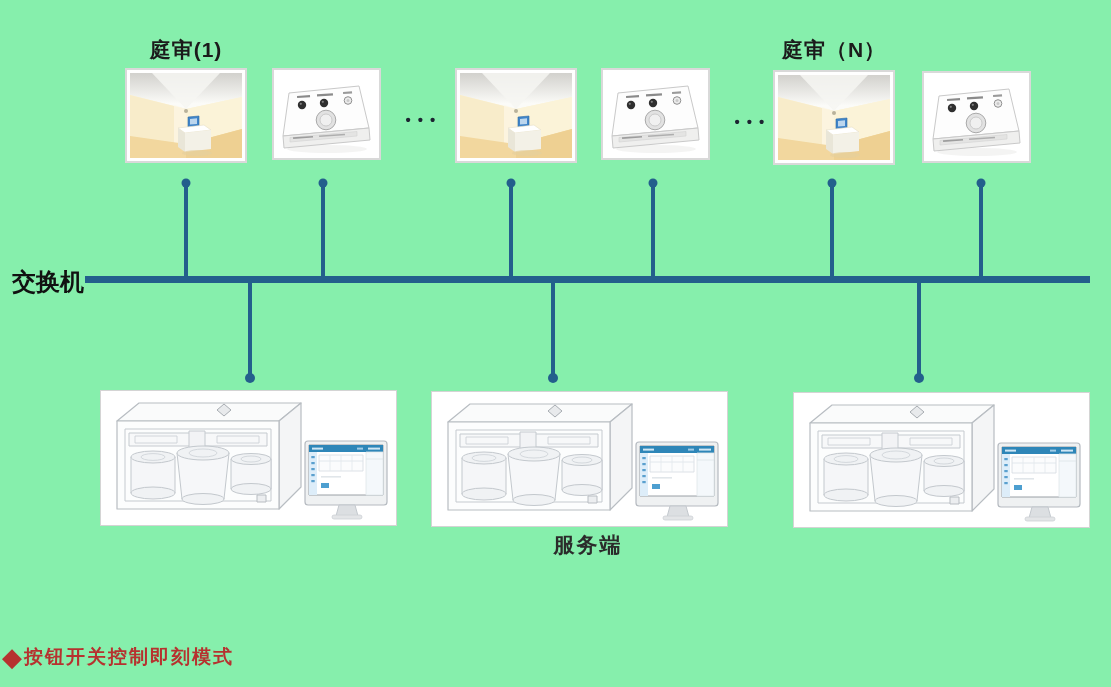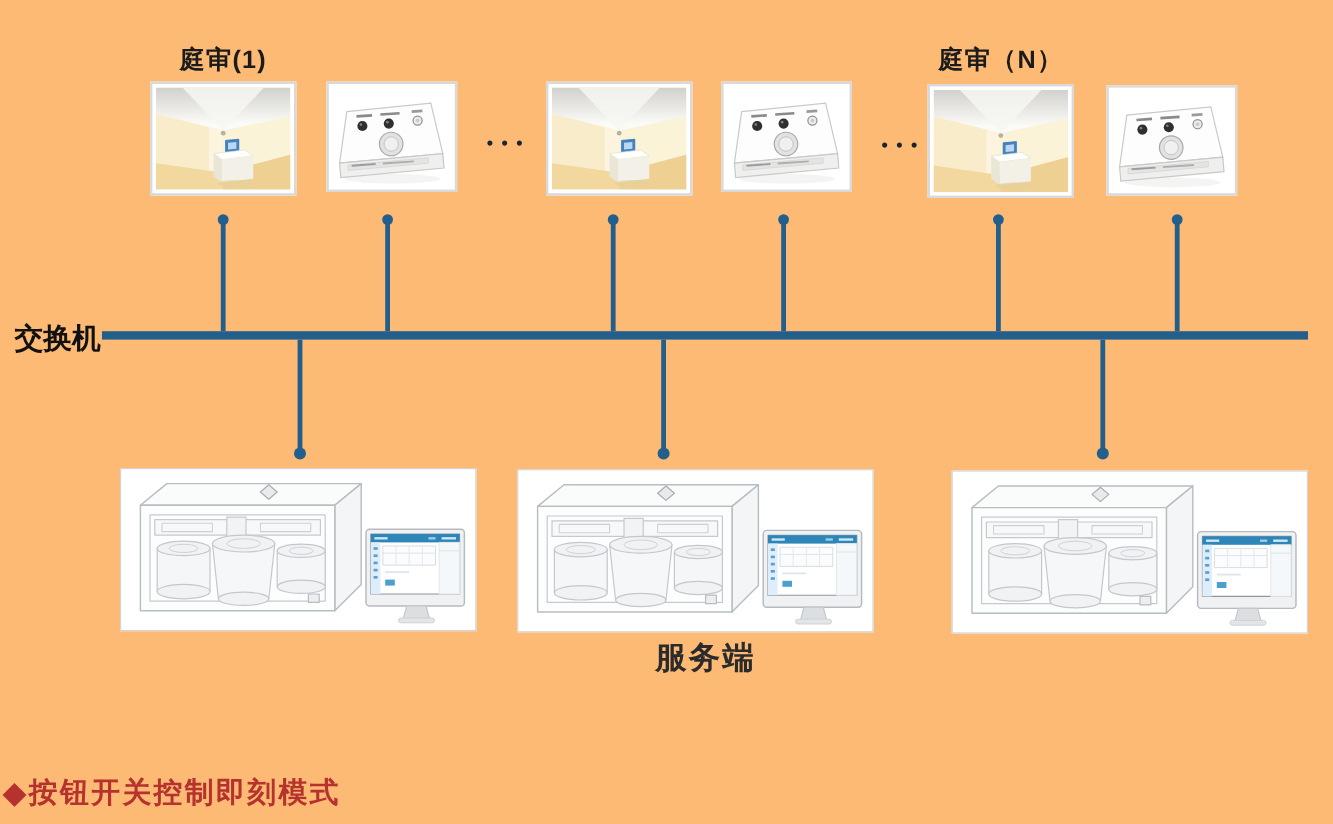--- a/index.html
+++ b/index.html
@@ -1,28 +1,28 @@
 <!DOCTYPE html>
 <html><head>
 <meta charset="utf-8">
 <style>
   html,body{margin:0;padding:0;background:#ffffff;}
   body{font-family:"Liberation Sans","DejaVu Sans",sans-serif;}
-  .stage{position:relative;width:1111px;height:687px;background:#fdba74;overflow:hidden;}
+  .stage{position:relative;width:1111px;height:687px;background:#86efac;overflow:hidden;}
   .connectors{position:absolute;left:0;top:0;pointer-events:none;}
   .court-label{position:absolute;width:122px;text-align:center;font-size:21px;font-weight:600;color:#1b1b1b;letter-spacing:1px;white-space:nowrap;}
   .switch-label{position:absolute;left:12px;top:266px;font-size:24px;font-weight:700;color:#111;}
-  .server-label{position:absolute;left:527px;top:531px;width:122px;text-align:center;font-size:26px;font-weight:700;color:#2b2b2b;letter-spacing:2px;}
+  .server-label{position:absolute;left:527px;top:531px;width:122px;text-align:center;font-size:21px;font-weight:700;color:#2b2b2b;letter-spacing:2px;}
   .ellipsis{position:absolute;width:46px;text-align:center;font-size:15px;font-weight:700;letter-spacing:7px;color:#1c2431;}
   .frame{position:absolute;background:#fff;border:2px solid #d9d9d9;padding:3px;box-sizing:content-box;}
   .frame svg{display:block;}
   .frame.server{padding:4px;border:1.5px solid #d4d4d4;}
   .footer{position:absolute;left:2px;top:644px;display:flex;align-items:center;color:#b6322f;font-weight:700;}
   .footer .bullet{font-size:26px;line-height:1;margin-right:2px;}
-  .footer .text{font-size:24px;letter-spacing:2px;}
+  .footer .text{font-size:19px;letter-spacing:2px;}
 </style>
 </head>
 <body>
 
 <div class="stage">
 
   <svg class="connectors" width="1111" height="687" viewBox="0 0 1111 687">
     <defs>
       <linearGradient id="ceilGrad" x1="0" y1="0" x2="0" y2="1">
         <stop offset="0" stop-color="#d2d1cd"></stop>

